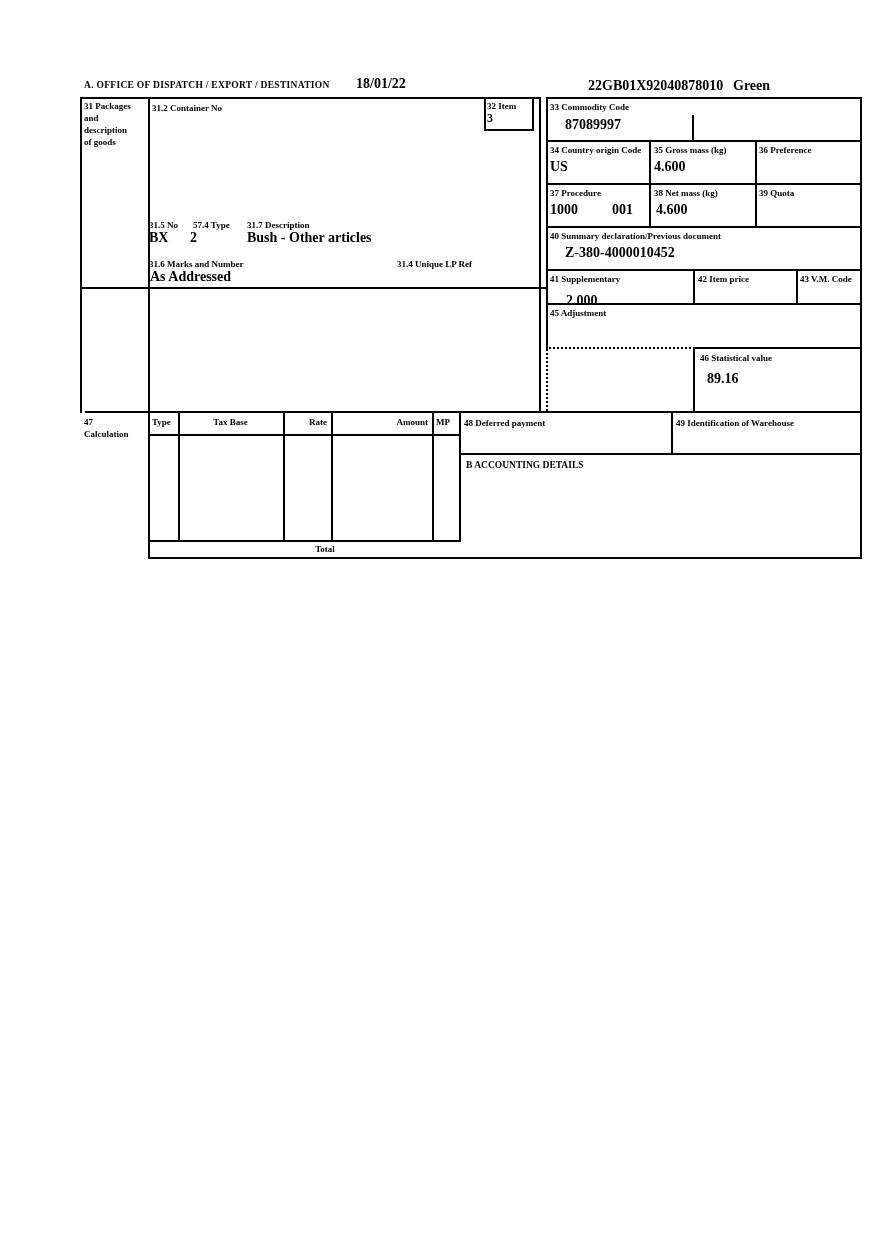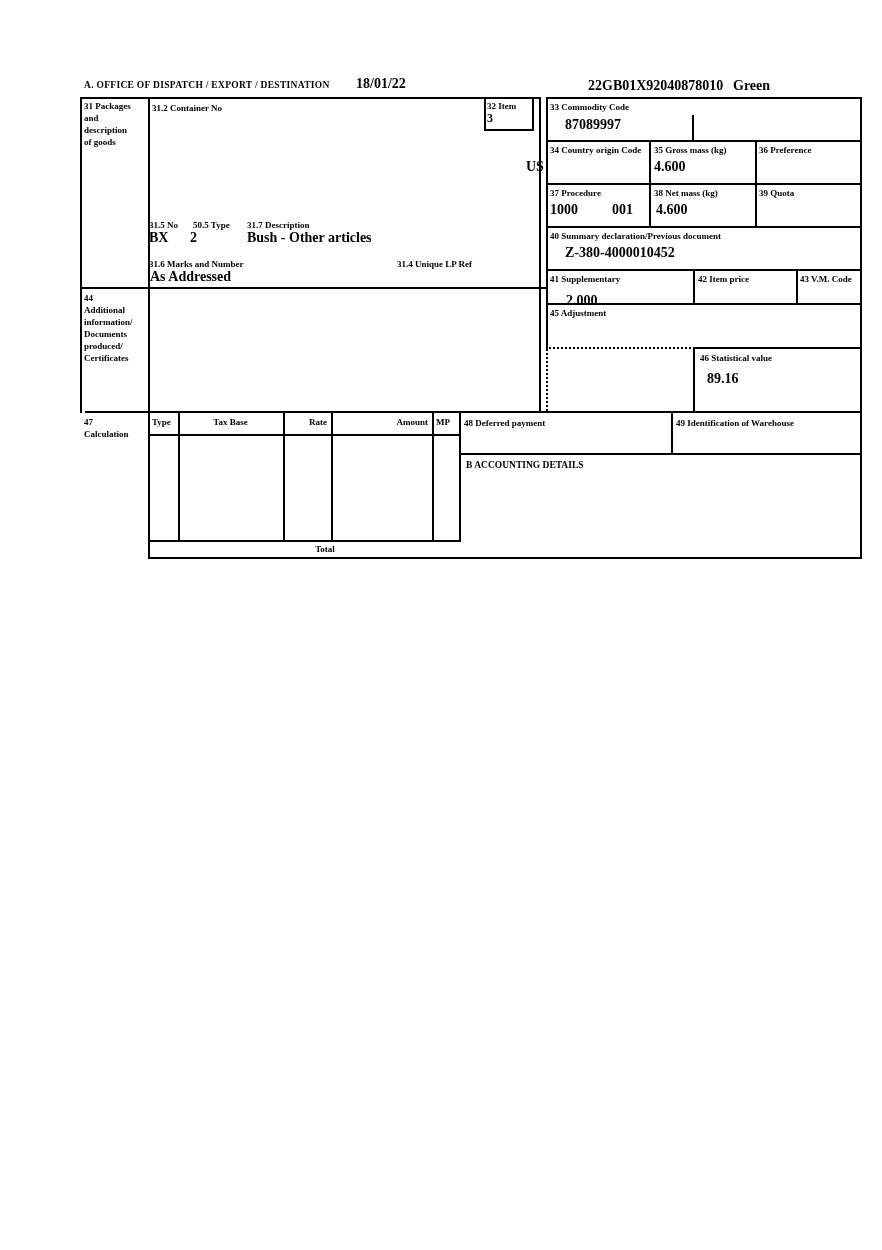--- a/index.html
+++ b/index.html
@@ -63,48 +63,42 @@
   <div class="hl" style="left:148px;top:434px;width:313px;height:2px;"></div>
   <div class="hl" style="left:148px;top:540px;width:313px;height:2px;"></div>
   <div class="hl" style="left:148px;top:557px;width:714px;height:2px;"></div>
   <div class="vl" style="left:671px;top:413px;width:2px;height:42px;"></div>
   <div class="hl" style="left:459px;top:453px;width:403px;height:2px;"></div>
 
   <div class="lbl" style="left:84px;top:100px;width:62px;">31 Packages
 and
 description
 of goods</div>
-  <div class="lbl" style="left:84px;top:292px;width:62px;">44
-Additional
-information/
-Documents
-produced/
-Certificates</div>
   <div class="lbl" style="left:84px;top:416px;width:62px;">47
 Calculation</div>
 
   <div class="lbl" style="left:152px;top:102px;">31.2 Container No</div>
   <div class="lbl" style="left:149px;top:219px;">31.5 No</div>
-  <div class="lbl" style="left:193px;top:219px;">50.5 Type</div>
+  <div class="lbl" style="left:193px;top:219px;">57.4 Type</div>
   <div class="lbl" style="left:247px;top:219px;">31.7 Description</div>
   <div class="val" style="left:149px;top:230px;">BX</div>
   <div class="val" style="left:190px;top:230px;">2</div>
   <div class="val" style="left:247px;top:230px;">Bush - Other articles</div>
   <div class="lbl" style="left:149px;top:258px;">31.6 Marks and Number</div>
   <div class="lbl" style="left:397px;top:258px;">31.4 Unique LP Ref</div>
   <div class="val" style="left:150px;top:269px;">As Addressed</div>
 
   <div class="lbl" style="left:487px;top:100px;">32 Item</div>
   <div class="val-sm" style="left:487px;top:111px;">3</div>
 
   <div class="lbl" style="left:550px;top:101px;">33 Commodity Code</div>
   <div class="val" style="left:565px;top:117px;">87089997</div>
 
   <div class="lbl" style="left:550px;top:144px;">34 Country origin Code</div>
-  <div class="val" style="left:526px;top:159px;">US</div>
+  <div class="val" style="left:550px;top:159px;">US</div>
   <div class="lbl" style="left:654px;top:144px;">35 Gross mass (kg)</div>
   <div class="val" style="left:654px;top:159px;">4.600</div>
   <div class="lbl" style="left:759px;top:144px;">36 Preference</div>
 
   <div class="lbl" style="left:550px;top:187px;">37 Procedure</div>
   <div class="val" style="left:550px;top:202px;">1000</div>
   <div class="val" style="left:612px;top:202px;">001</div>
   <div class="lbl" style="left:654px;top:187px;">38 Net mass (kg)</div>
   <div class="val" style="left:656px;top:202px;">4.600</div>
   <div class="lbl" style="left:759px;top:187px;">39 Quota</div>

